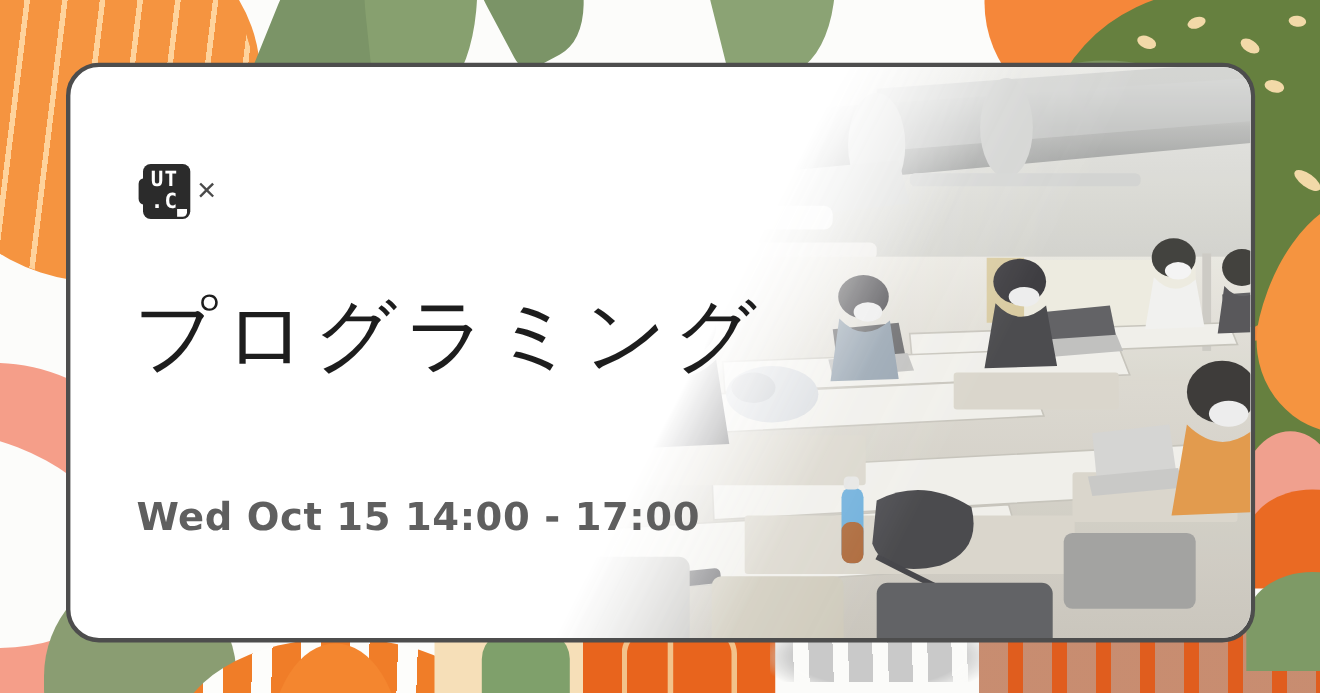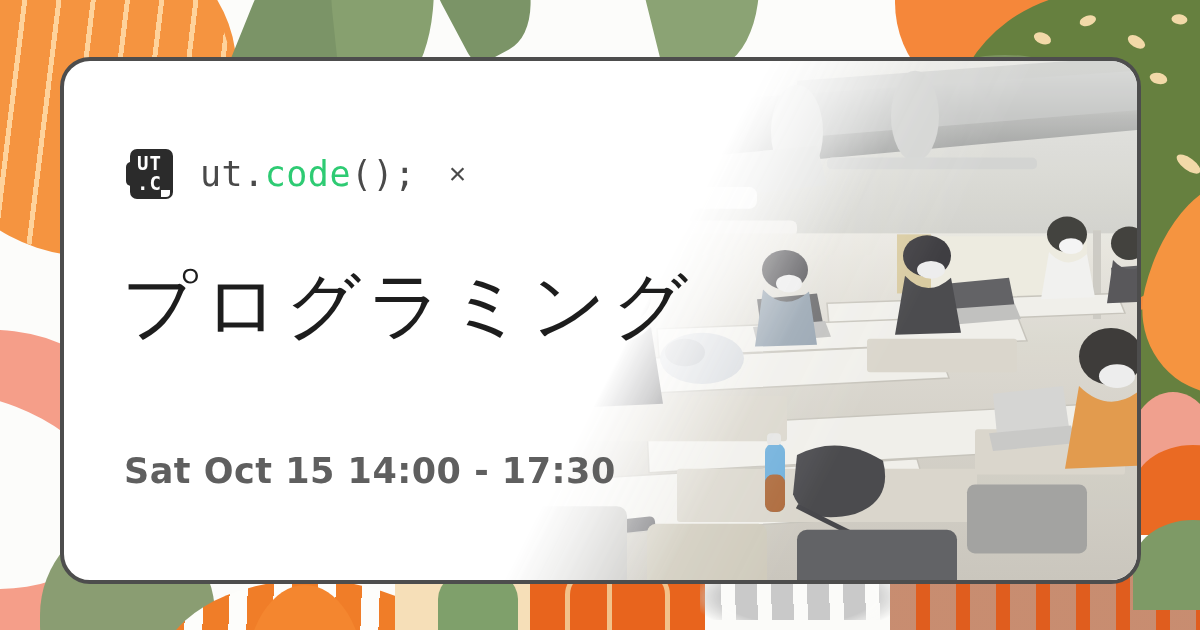--- a/index.html
+++ b/index.html
@@ -106,21 +106,21 @@
       linear-gradient(160deg,#dcdcd8 0%,#d2d2cc 18%,#c6c6c0 34%,#bfbdb6 50%,#cfcdc6 66%,#dad8d1 82%,#e2e0da 100%);
     -webkit-mask-image:linear-gradient(117deg, rgba(0,0,0,0) 0%, rgba(0,0,0,0) 30%, rgba(0,0,0,.25) 36%, rgba(0,0,0,.85) 48%, #000 60%, #000 100%);
     mask-image:linear-gradient(117deg, rgba(0,0,0,0) 0%, rgba(0,0,0,0) 30%, rgba(0,0,0,.25) 36%, rgba(0,0,0,.85) 48%, #000 60%, #000 100%);
     opacity:.92;
   }
   .photo svg{position:absolute;inset:0;width:100%;height:100%;}
 
   
   .content{position:absolute;left:0;top:0;width:100%;height:100%;}
   .brandrow{
-    position:absolute;left:62px;top:88px;display:flex;align-items:center;gap:27px;
+    position:absolute;left:62px;top:88px;display:flex;align-items:center;gap:0;
   }
   .logo-mark{
     position:relative;width:47px;height:50px;flex:0 0 auto;
   }
   .logo-mark .blk1{position:absolute;left:4px;top:0;width:43px;height:50px;background:#2b2b2b;border-radius:7px;}
   .logo-mark .blk2{position:absolute;left:0;top:13px;width:14px;height:24px;background:#2b2b2b;border-radius:5px 0 0 5px;}
   .logo-mark .notch{position:absolute;right:3px;bottom:2px;width:9px;height:7px;background:#ffffff;border-radius:0 0 4px 0;}
   .logo-mark .ut{position:absolute;left:11px;top:3px;color:#fff;font-size:19px;font-weight:700;letter-spacing:1px;font-family:"DejaVu Sans Mono","Liberation Mono",monospace;}
   .logo-mark .dc{position:absolute;left:11px;top:23px;color:#fff;font-size:19px;font-weight:700;letter-spacing:1px;font-family:"DejaVu Sans Mono","Liberation Mono",monospace;}
 
@@ -337,24 +337,23 @@
     <div class="content">
 
       <div class="brandrow">
         <span class="logo-mark">
           <span class="blk2"></span>
           <span class="blk1"></span>
           <span class="ut">UT</span>
           <span class="dc">.C</span>
           <span class="notch"></span>
         </span>
-        <span class="wordmark"><span>ut.</span><span class="grn">code</span><span>();</span></span>
         <span class="cross">×</span>
       </div>
 
       <div class="title">
         <span class="l1">プログラミング</span>
       </div>
 
-      <div class="datetime">Sat Oct 15 14:00 - 17:30</div>
+      <div class="datetime">Wed Oct 15 14:00 - 17:00</div>
     </div>
   </div>
 </div>
 
 </body></html>

